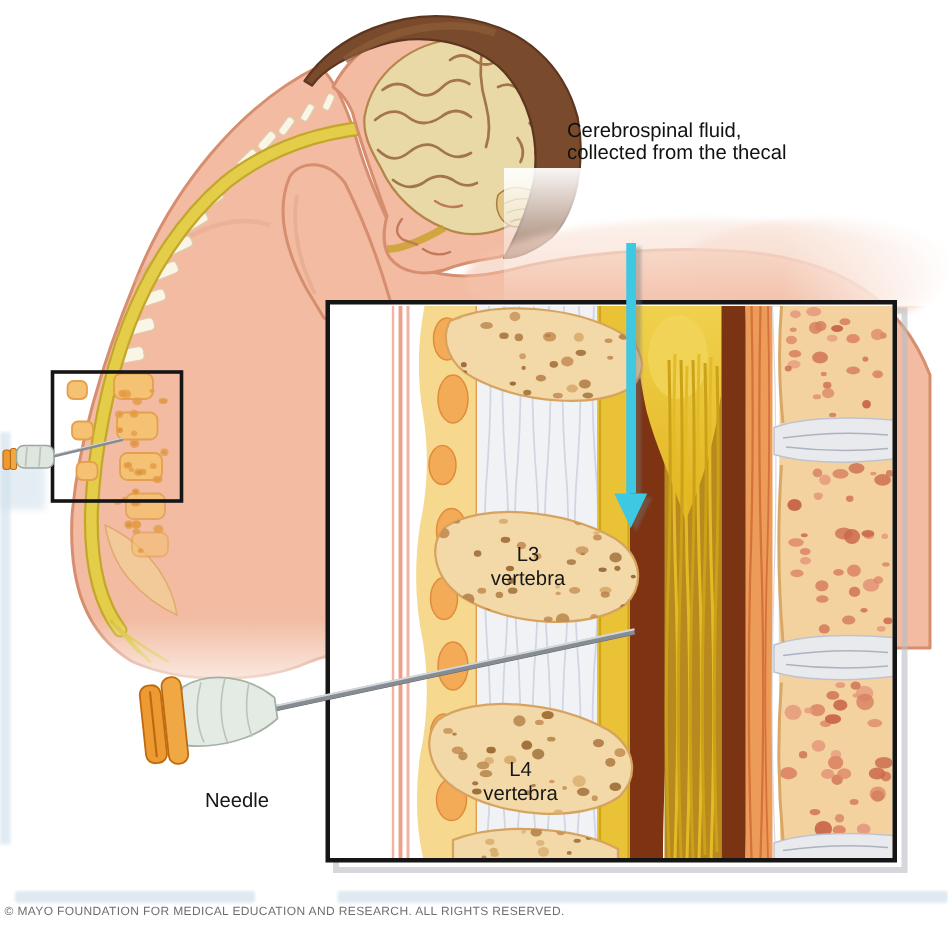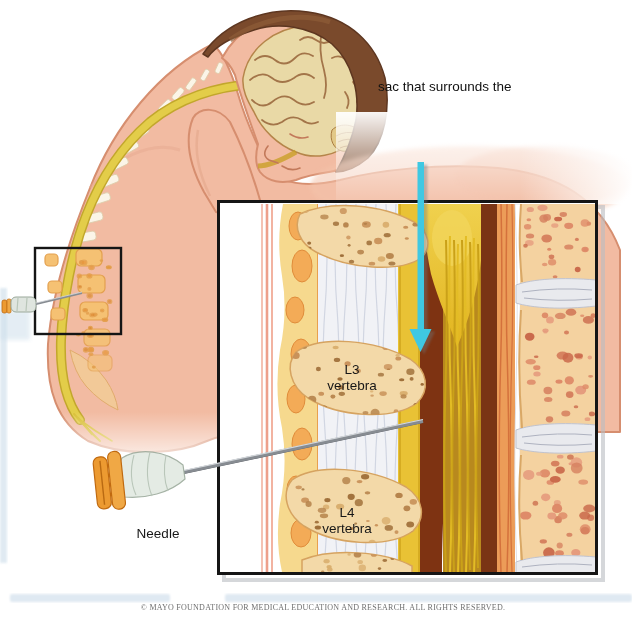--- a/index.html
+++ b/index.html
@@ -2,22 +2,22 @@
 <html><head>
 <meta charset="utf-8">
 <style>
   html,body{margin:0;padding:0;background:#fff;}
   .stage{position:relative;width:632px;height:619px;background:#fff;overflow:hidden;
          font-family:"Liberation Sans",sans-serif;}
   .stage svg{position:absolute;left:0;top:0;}
   .annotation{position:absolute;left:378px;top:79px;width:185px;color:#111;
               font-size:13.5px;line-height:15.3px;font-family:"Liberation Sans",sans-serif;}
   .annotation span{display:block;}
-  .copyright{position:absolute;left:13px;top:603px;width:620px;color:#6f6f6f;
-             font-size:8px;letter-spacing:.25px;font-family:Liberation Serif, serif;text-align:center;}
+  .copyright{position:absolute;left:3px;top:603px;width:620px;color:#6f6f6f;
+             font-size:8px;letter-spacing:.25px;font-family:Liberation Sans, sans-serif;}
   text{font-family:"Liberation Sans",sans-serif;fill:#171717;}
 </style>
 </head>
 <body>
 
 <div class="stage">
 <svg width="632" height="619" viewBox="0 0 632 619">
   <defs>
     <linearGradient id="kneeFadeX" x1="0" y1="0" x2="1" y2="0">
       <stop offset="0" stop-color="#fff" stop-opacity="0"></stop>
@@ -571,17 +571,18 @@
     <text x="158" y="538" text-anchor="middle">Needle</text>
   </g>
 
   <g filter="url(#soft1)">
     <rect x="10" y="594" width="160" height="8" rx="2" fill="#dbe7f1" opacity="0.9"></rect>
     <rect x="225" y="594" width="407" height="8" rx="2" fill="#dbe7f1" opacity="0.9"></rect>
   </g>
 </svg>
 
 <div class="annotation">
-  <span>sac that surrounds the</span>
+  <span>Cerebrospinal fluid,</span>
+  <span>collected from the thecal</span>
 </div>
 
 <div class="copyright">© MAYO FOUNDATION FOR MEDICAL EDUCATION AND RESEARCH. ALL RIGHTS RESERVED.</div>
 </div>
 
 </body></html>

